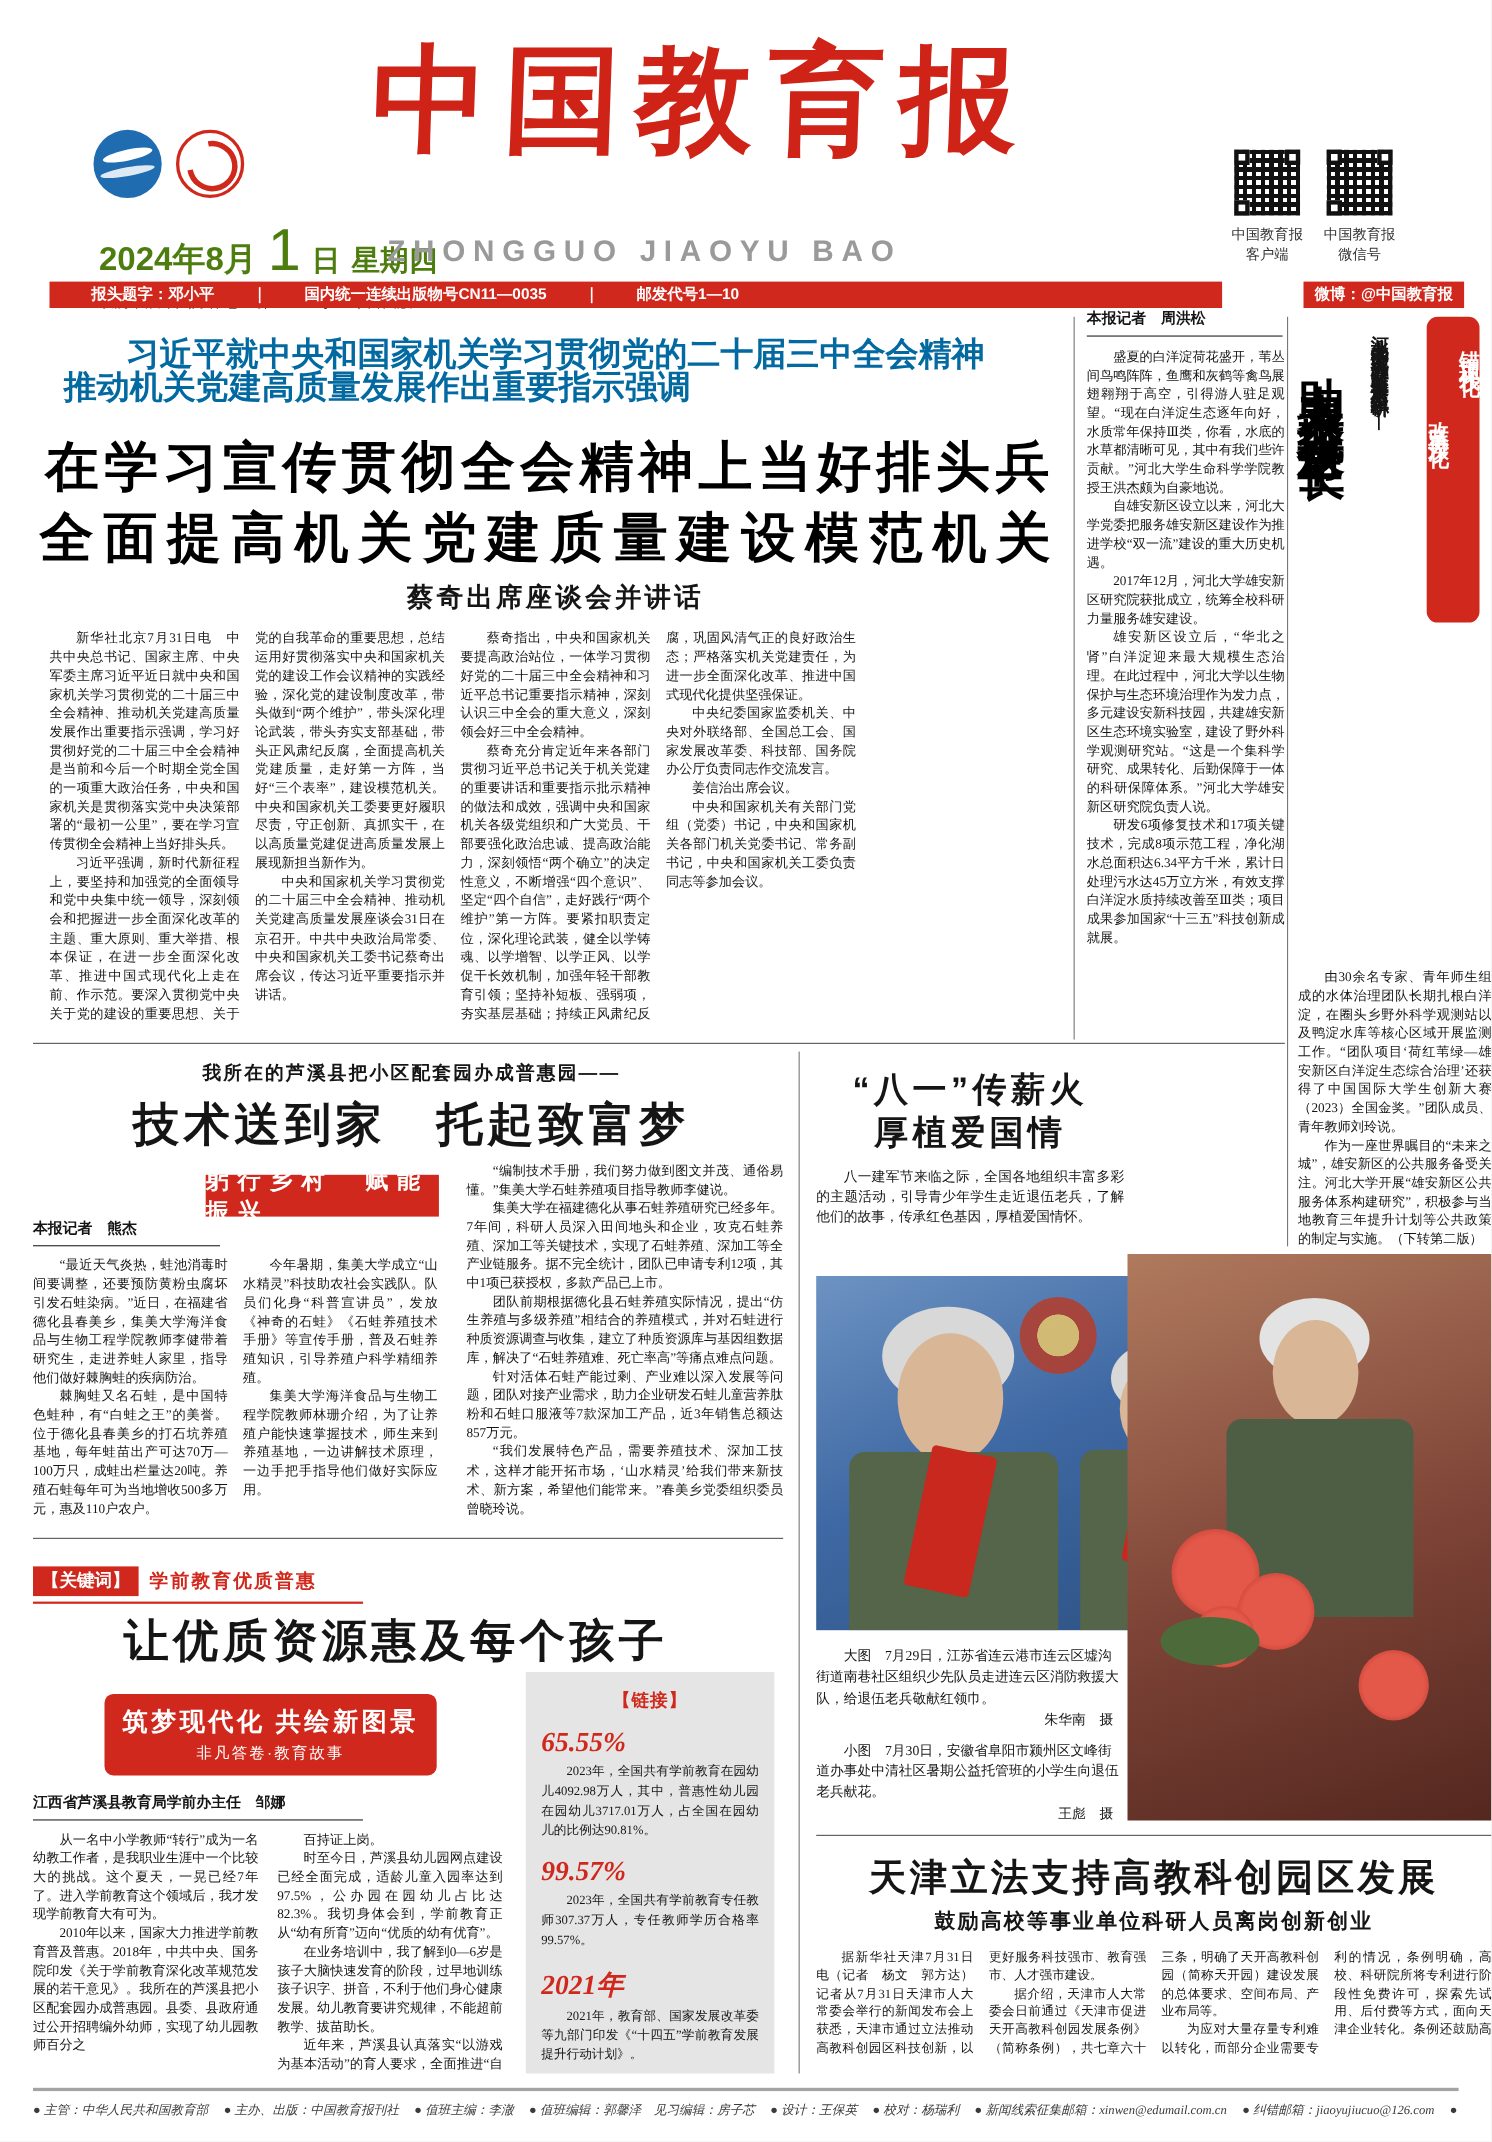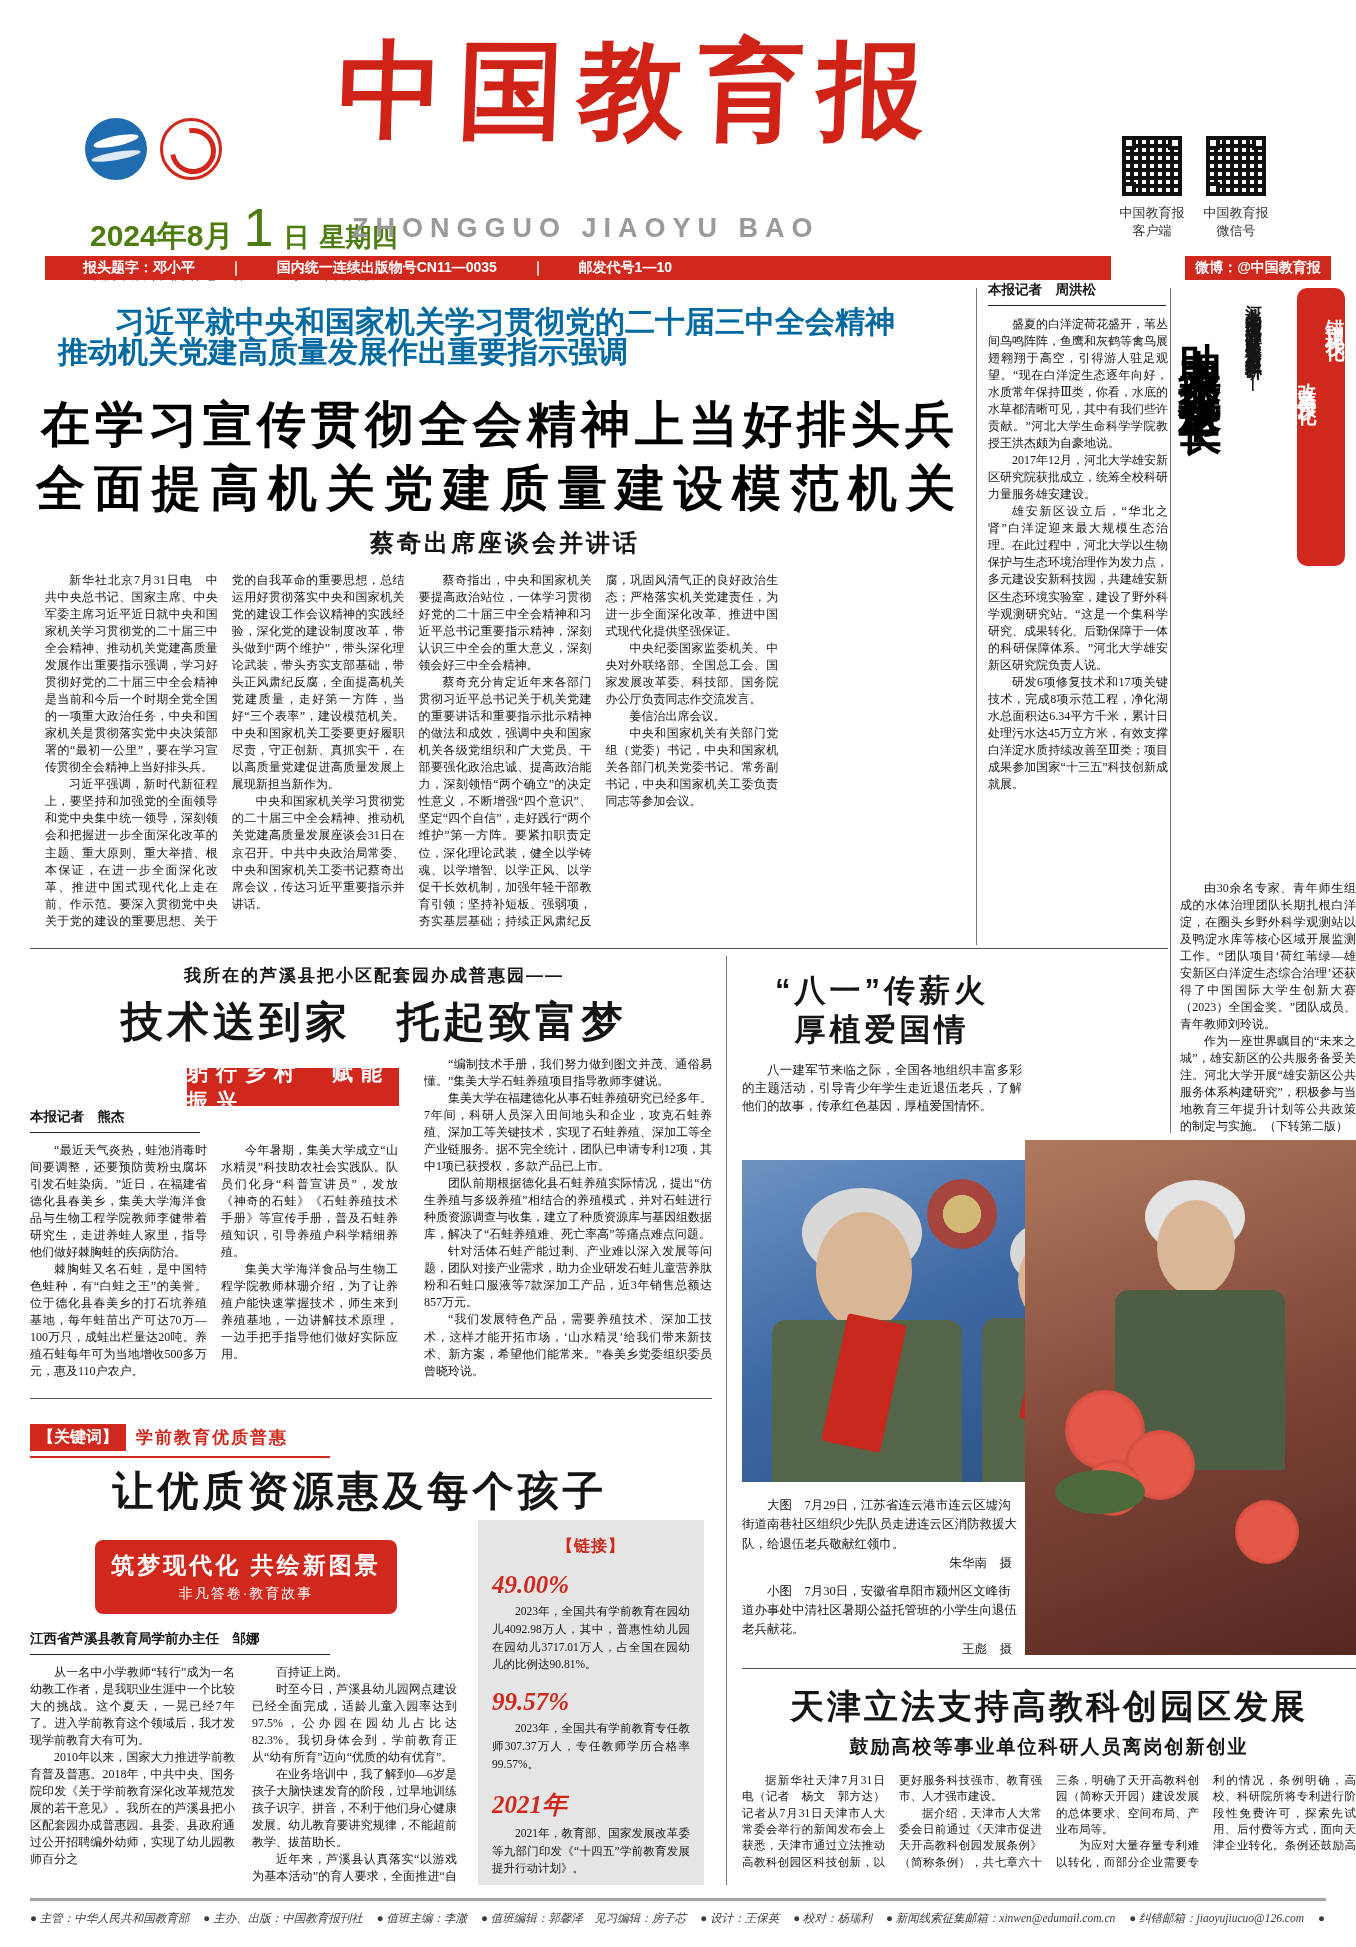--- a/index.html
+++ b/index.html
@@ -162,20 +162,21 @@
       <p>中央和国家机关有关部门党组（党委）书记，中央和国家机关各部门机关党委书记、常务副书记，中央和国家机关工委负责同志等参加会议。</p>
     </div>
 
   <div class="abs vrule" style="left:976px;top:288px;height:657px;"></div>
   <div class="abs vrule" style="left:1170px;top:288px;height:845px;"></div>
   <div class="abs hrule" style="left:30px;top:948px;width:1138px;"></div>
 
   <div class="abs byline" style="left:988px;top:281px;width:178px;">本报记者　周洪松</div>
   <div class="abs txt" style="left:988px;top:316px;width:180px;height:626px;">
       <p>盛夏的白洋淀荷花盛开，苇丛间鸟鸣阵阵，鱼鹰和灰鹤等禽鸟展翅翱翔于高空，引得游人驻足观望。“现在白洋淀生态逐年向好，水质常年保持Ⅲ类，你看，水底的水草都清晰可见，其中有我们些许贡献。”河北大学生命科学学院教授王洪杰颇为自豪地说。</p>
+      <p>自雄安新区设立以来，河北大学党委把服务雄安新区建设作为推进学校“双一流”建设的重大历史机遇。</p>
       <p>2017年12月，河北大学雄安新区研究院获批成立，统筹全校科研力量服务雄安建设。</p>
       <p>雄安新区设立后，“华北之肾”白洋淀迎来最大规模生态治理。在此过程中，河北大学以生物保护与生态环境治理作为发力点，多元建设安新科技园，共建雄安新区生态环境实验室，建设了野外科学观测研究站。“这是一个集科学研究、成果转化、后勤保障于一体的科研保障体系。”河北大学雄安新区研究院负责人说。</p>
       <p>研发6项修复技术和17项关键技术，完成8项示范工程，净化湖水总面积达6.34平方千米，累计日处理污水达45万立方米，有效支撑白洋淀水质持续改善至Ⅲ类；项目成果参加国家“十三五”科技创新成就展。</p>
     </div>
 
   <div class="abs vbadge" style="left:1297px;top:288px;width:48px;height:278px;">
     <span>锚定现代化</span>
     <span class="low">改革再深化</span>
   </div>
   <div class="abs vkicker" style="left:1243px;top:292px;height:400px;">河北大学围绕服务雄安新区建设开展有组织科研——</div>
@@ -261,21 +262,21 @@
     </div>
   <div class="abs txt" style="left:252px;top:1664px;width:205px;height:220px;">
       <p>百持证上岗。</p>
       <p>时至今日，芦溪县幼儿园网点建设已经全面完成，适龄儿童入园率达到97.5%，公办园在园幼儿占比达82.3%。我切身体会到，学前教育正从“幼有所育”迈向“优质的幼有优育”。</p>
       <p>在业务培训中，我了解到0—6岁是孩子大脑快速发育的阶段，过早地训练孩子识字、拼音，不利于他们身心健康发展。幼儿教育要讲究规律，不能超前教学、拔苗助长。</p>
       <p>近年来，芦溪县认真落实“以游戏为基本活动”的育人要求，全面推进“自主游戏”。（下转第二版）</p>
     </div>
 
   <div class="abs link-box" style="left:478px;top:1520px;width:226px;height:365px;">
     <div class="link-label">【链接】</div>
-    <div class="link-num">49.00%</div>
+    <div class="link-num">65.55%</div>
     <p>2023年，全国共有学前教育在园幼儿4092.98万人，其中，普惠性幼儿园在园幼儿3717.01万人，占全国在园幼儿的比例达90.81%。</p>
     <div class="link-num">99.57%</div>
     <p>2023年，全国共有学前教育专任教师307.37万人，专任教师学历合格率99.57%。</p>
     <div class="link-num">2021年</div>
     <p>2021年，教育部、国家发展改革委等九部门印发《“十四五”学前教育发展提升行动计划》。</p>
   </div>
 
   <div class="abs hrule" style="left:742px;top:1668px;width:614px;"></div>
   <div class="abs tj-h" style="left:742px;top:1684px;width:614px;">天津立法支持高教科创园区发展</div>
   <div class="abs tj-s" style="left:742px;top:1734px;width:614px;">鼓励高校等事业单位科研人员离岗创新创业</div>

